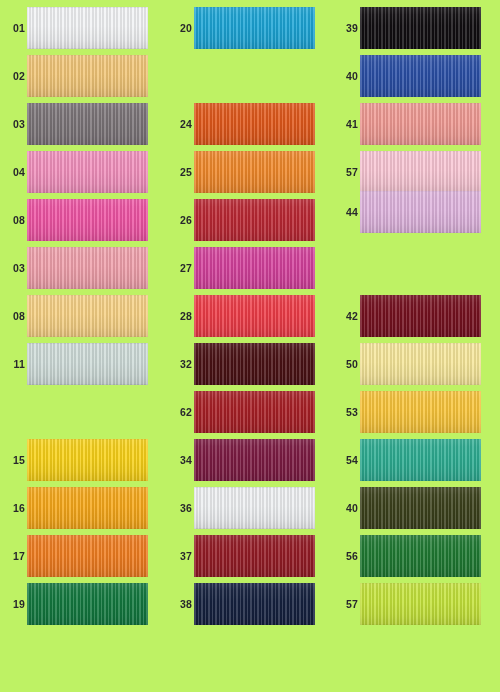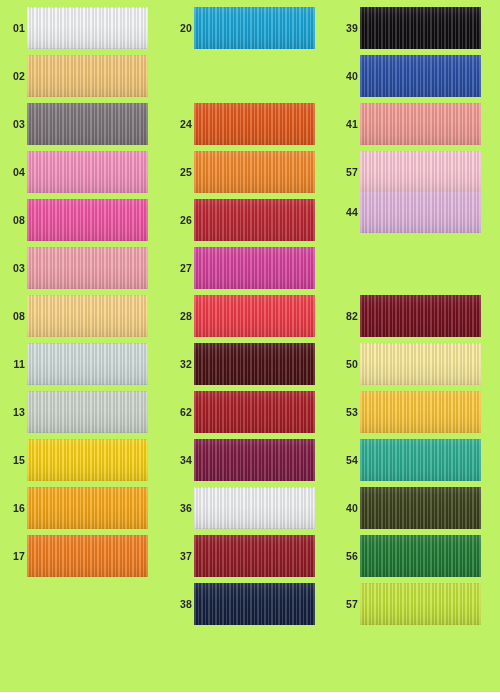--- a/index.html
+++ b/index.html
@@ -118,35 +118,35 @@
         <div class="swatch-ribbon" style="background-color: rgb(240, 160, 171);"></div>
       </div>
       <div class="swatch-row" style="top: 292px;">
         <div class="swatch-label">08</div>
         <div class="swatch-ribbon" style="background-color: rgb(247, 209, 132);"></div>
       </div>
       <div class="swatch-row" style="top: 340px;">
         <div class="swatch-label">11</div>
         <div class="swatch-ribbon light-edge" style="background-color: rgb(207, 220, 217);"></div>
       </div>
-      <div class="swatch-row" style="top: 388px;">
-        <div class="swatch-label">13</div>
-        <div class="swatch-ribbon light-edge" style="background-color: rgb(204, 211, 204);"></div>
-      </div>
       <div class="swatch-row" style="top: 436px;">
         <div class="swatch-label">15</div>
         <div class="swatch-ribbon" style="background-color: rgb(249, 210, 23);"></div>
       </div>
       <div class="swatch-row" style="top: 484px;">
         <div class="swatch-label">16</div>
         <div class="swatch-ribbon" style="background-color: rgb(247, 168, 25);"></div>
       </div>
       <div class="swatch-row" style="top: 532px;">
         <div class="swatch-label">17</div>
         <div class="swatch-ribbon" style="background-color: rgb(240, 125, 32);"></div>
+      </div>
+      <div class="swatch-row" style="top: 580px;">
+        <div class="swatch-label">19</div>
+        <div class="swatch-ribbon" style="background-color: rgb(18, 121, 63);"></div>
       </div>
     </div>
   <div class="column col-2">
       <div class="swatch-row" style="top: 4px;">
         <div class="swatch-label">20</div>
         <div class="swatch-ribbon" style="background-color: rgb(27, 165, 214);"></div>
       </div>
       <div class="swatch-row" style="top: 100px;">
         <div class="swatch-label">24</div>
         <div class="swatch-ribbon" style="background-color: rgb(225, 88, 26);"></div>
@@ -207,21 +207,21 @@
       </div>
       <div class="swatch-row" style="top: 148px;">
         <div class="swatch-label">57</div>
         <div class="swatch-ribbon" style="background-color: rgb(249, 198, 212);"></div>
       </div>
       <div class="swatch-row" style="top: 188px;">
         <div class="swatch-label">44</div>
         <div class="swatch-ribbon" style="background-color: rgb(223, 180, 222);"></div>
       </div>
       <div class="swatch-row" style="top: 292px;">
-        <div class="swatch-label">82</div>
+        <div class="swatch-label">42</div>
         <div class="swatch-ribbon" style="background-color: rgb(118, 16, 31);"></div>
       </div>
       <div class="swatch-row" style="top: 340px;">
         <div class="swatch-label">50</div>
         <div class="swatch-ribbon" style="background-color: rgb(247, 231, 154);"></div>
       </div>
       <div class="swatch-row" style="top: 388px;">
         <div class="swatch-label">53</div>
         <div class="swatch-ribbon" style="background-color: rgb(249, 197, 58);"></div>
       </div>

